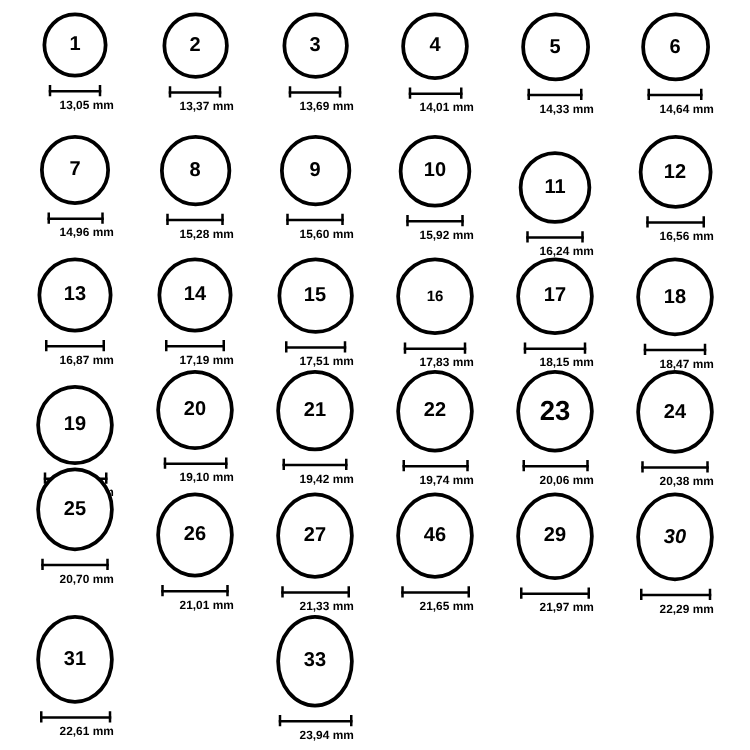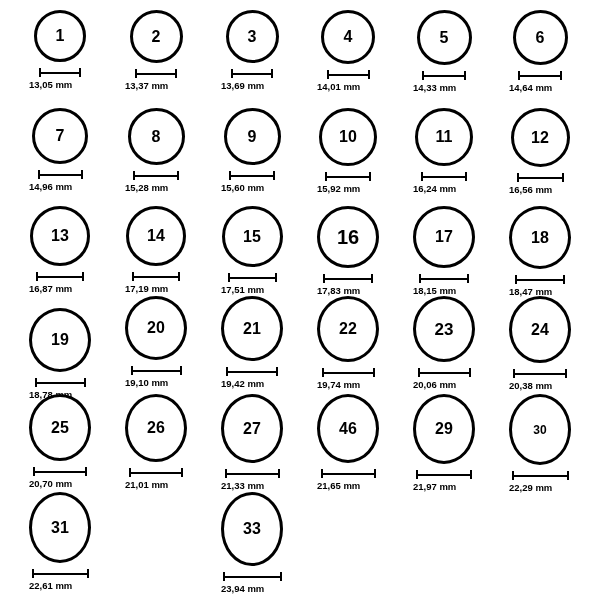--- a/index.html
+++ b/index.html
@@ -61,21 +61,21 @@
   .measure .tick {
     position: absolute;
     top: 0;
     width: 2px;
     height: 9px;
     background: #000000;
   }
   .measure .tick.left { left: 0; }
   .measure .tick.right { right: 0; }
   .mm-label {
-    text-align: left;
+    text-align: right;
     font-size: 9.5px;
     font-weight: bold;
     line-height: 1;
     margin-top: 3px;
     white-space: nowrap;
     color: #000000;
   }
 </style>
 </head>
 <body>
@@ -204,21 +204,21 @@
           <span class="ring-size" style="font-size: 16px;">10</span>
         </div>
       </div>
       <div class="measure" style="width: 46px; margin-top: 6px;">
         <div class="bar"></div>
         <div class="tick left"></div>
         <div class="tick right"></div>
       </div>
       <div class="mm-label">15,92 mm</div>
     </div>
-    <div class="cell" style="left: 413px; top: 108px; width: 62px;">
+    <div class="cell" style="left: 413px; top: 121px; width: 62px;">
       <div class="ring-wrap">
         <div class="ring" style="width: 58px; height: 58px;">
           <span class="ring-size" style="font-size: 16px;">11</span>
         </div>
       </div>
       <div class="measure" style="width: 46px; margin-top: 6px;">
         <div class="bar"></div>
         <div class="tick left"></div>
         <div class="tick right"></div>
       </div>
@@ -272,21 +272,21 @@
       <div class="measure" style="width: 49px; margin-top: 6px;">
         <div class="bar"></div>
         <div class="tick left"></div>
         <div class="tick right"></div>
       </div>
       <div class="mm-label">17,51 mm</div>
     </div>
     <div class="cell" style="left: 317px; top: 206px; width: 62px;">
       <div class="ring-wrap">
         <div class="ring" style="width: 62px; height: 62px;">
-          <span class="ring-size" style="font-size: 20px;">16</span>
+          <span class="ring-size" style="font-size: 12px;">16</span>
         </div>
       </div>
       <div class="measure" style="width: 50px; margin-top: 6px;">
         <div class="bar"></div>
         <div class="tick left"></div>
         <div class="tick right"></div>
       </div>
       <div class="mm-label">17,83 mm</div>
     </div>
     <div class="cell" style="left: 413px; top: 206px; width: 62px;">
@@ -363,21 +363,21 @@
       <div class="measure" style="width: 53px; margin-top: 6px;">
         <div class="bar"></div>
         <div class="tick left"></div>
         <div class="tick right"></div>
       </div>
       <div class="mm-label">19,74 mm</div>
     </div>
     <div class="cell" style="left: 413px; top: 296px; width: 62px;">
       <div class="ring-wrap">
         <div class="ring" style="width: 66px; height: 66px;">
-          <span class="ring-size" style="font-size: 17px;">23</span>
+          <span class="ring-size" style="font-size: 22px;">23</span>
         </div>
       </div>
       <div class="measure" style="width: 53px; margin-top: 6px;">
         <div class="bar"></div>
         <div class="tick left"></div>
         <div class="tick right"></div>
       </div>
       <div class="mm-label">20,06 mm</div>
     </div>
     <div class="cell" style="left: 509px; top: 296px; width: 62px;">
@@ -386,21 +386,21 @@
           <span class="ring-size" style="font-size: 16px;">24</span>
         </div>
       </div>
       <div class="measure" style="width: 54px; margin-top: 6px;">
         <div class="bar"></div>
         <div class="tick left"></div>
         <div class="tick right"></div>
       </div>
       <div class="mm-label">20,38 mm</div>
     </div>
-    <div class="cell" style="left: 29px; top: 394px; width: 62px;">
+    <div class="cell" style="left: 29px; top: 374px; width: 62px;">
       <div class="ring-wrap">
         <div class="ring" style="width: 67px; height: 67px;">
           <span class="ring-size" style="font-size: 16px;">25</span>
         </div>
       </div>
       <div class="measure" style="width: 54px; margin-top: 6px;">
         <div class="bar"></div>
         <div class="tick left"></div>
         <div class="tick right"></div>
       </div>
@@ -454,21 +454,21 @@
       <div class="measure" style="width: 56px; margin-top: 6px;">
         <div class="bar"></div>
         <div class="tick left"></div>
         <div class="tick right"></div>
       </div>
       <div class="mm-label">21,97 mm</div>
     </div>
     <div class="cell" style="left: 509px; top: 394px; width: 62px;">
       <div class="ring-wrap">
         <div class="ring" style="width: 71px; height: 71px;">
-          <span class="ring-size" style="font-size: 12px;">30</span>
+          <span class="ring-size" style="font-size: 16px; font-style: italic;">30</span>
         </div>
       </div>
       <div class="measure" style="width: 57px; margin-top: 6px;">
         <div class="bar"></div>
         <div class="tick left"></div>
         <div class="tick right"></div>
       </div>
       <div class="mm-label">22,29 mm</div>
     </div>
     <div class="cell" style="left: 29px; top: 492px; width: 62px;">

